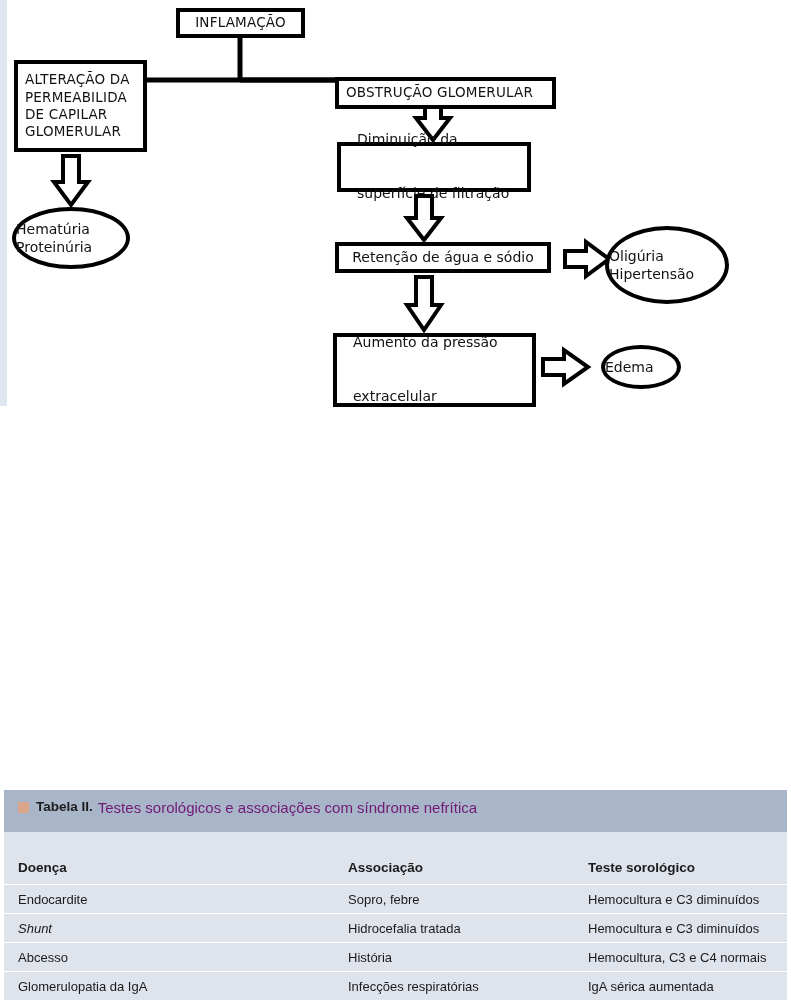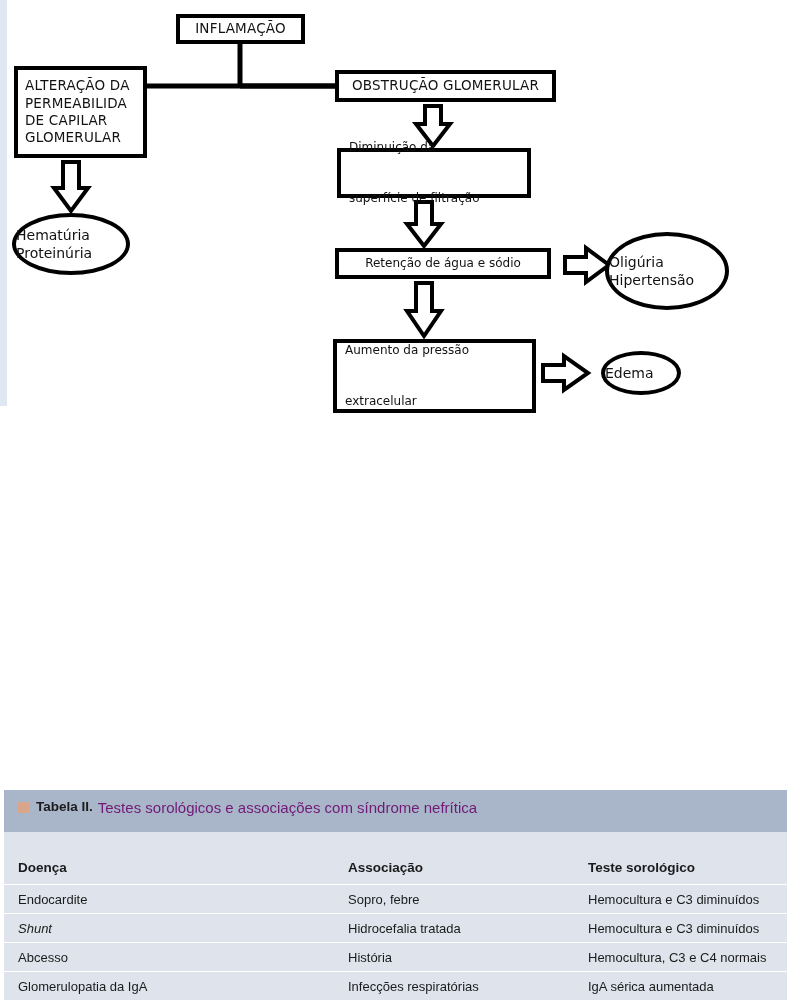--- a/index.html
+++ b/index.html
@@ -26,21 +26,20 @@
     background: #dfe7f2;
   }
 
   
   #flowchart {
     position: absolute;
     left: 0;
     top: 0;
     width: 772px;
     height: 420px;
-    margin-top: 6px;
   }
   #flow-svg {
     position: absolute;
     left: 0;
     top: 0;
   }
 
   .node {
     position: absolute;
     box-sizing: border-box;
@@ -56,28 +55,28 @@
   .node .line { display: block; white-space: nowrap; }
 
   
   .node.upper {
     font-size: 13.5px;
     letter-spacing: .2px;
     padding: 3px 7px;
   }
   
   .node.sentence {
-    font-size: 12px;
-    padding: 3px 8px;
+    font-size: 14px;
+    padding: 3px 16px;
     gap: 36px;
   }
 
   #node-inflamacao   { left: 176px; top: 8px;   width: 129px; height: 30px; align-items: center; }
   #node-alteracao    { left: 14px;   top: 60px;  width: 133px; height: 92px; }
-  #node-obstrucao    { left: 335px; top: 64px;  width: 221px; height: 32px; align-items: center; }
+  #node-obstrucao    { left: 335px; top: 77px;  width: 221px; height: 32px; align-items: flex-start; }
   #node-diminuicao   { left: 337px; top: 142px; width: 194px; height: 50px; }
   #node-retencao     { left: 335px; top: 242px; width: 216px; height: 31px; align-items: center; }
   #node-aumento      { left: 333px; top: 333px; width: 203px; height: 74px; }
 
   .ellipse {
     position: absolute;
     box-sizing: border-box;
     border: 4px solid #000000;
     border-radius: 50%;
     background: #ffffff;

